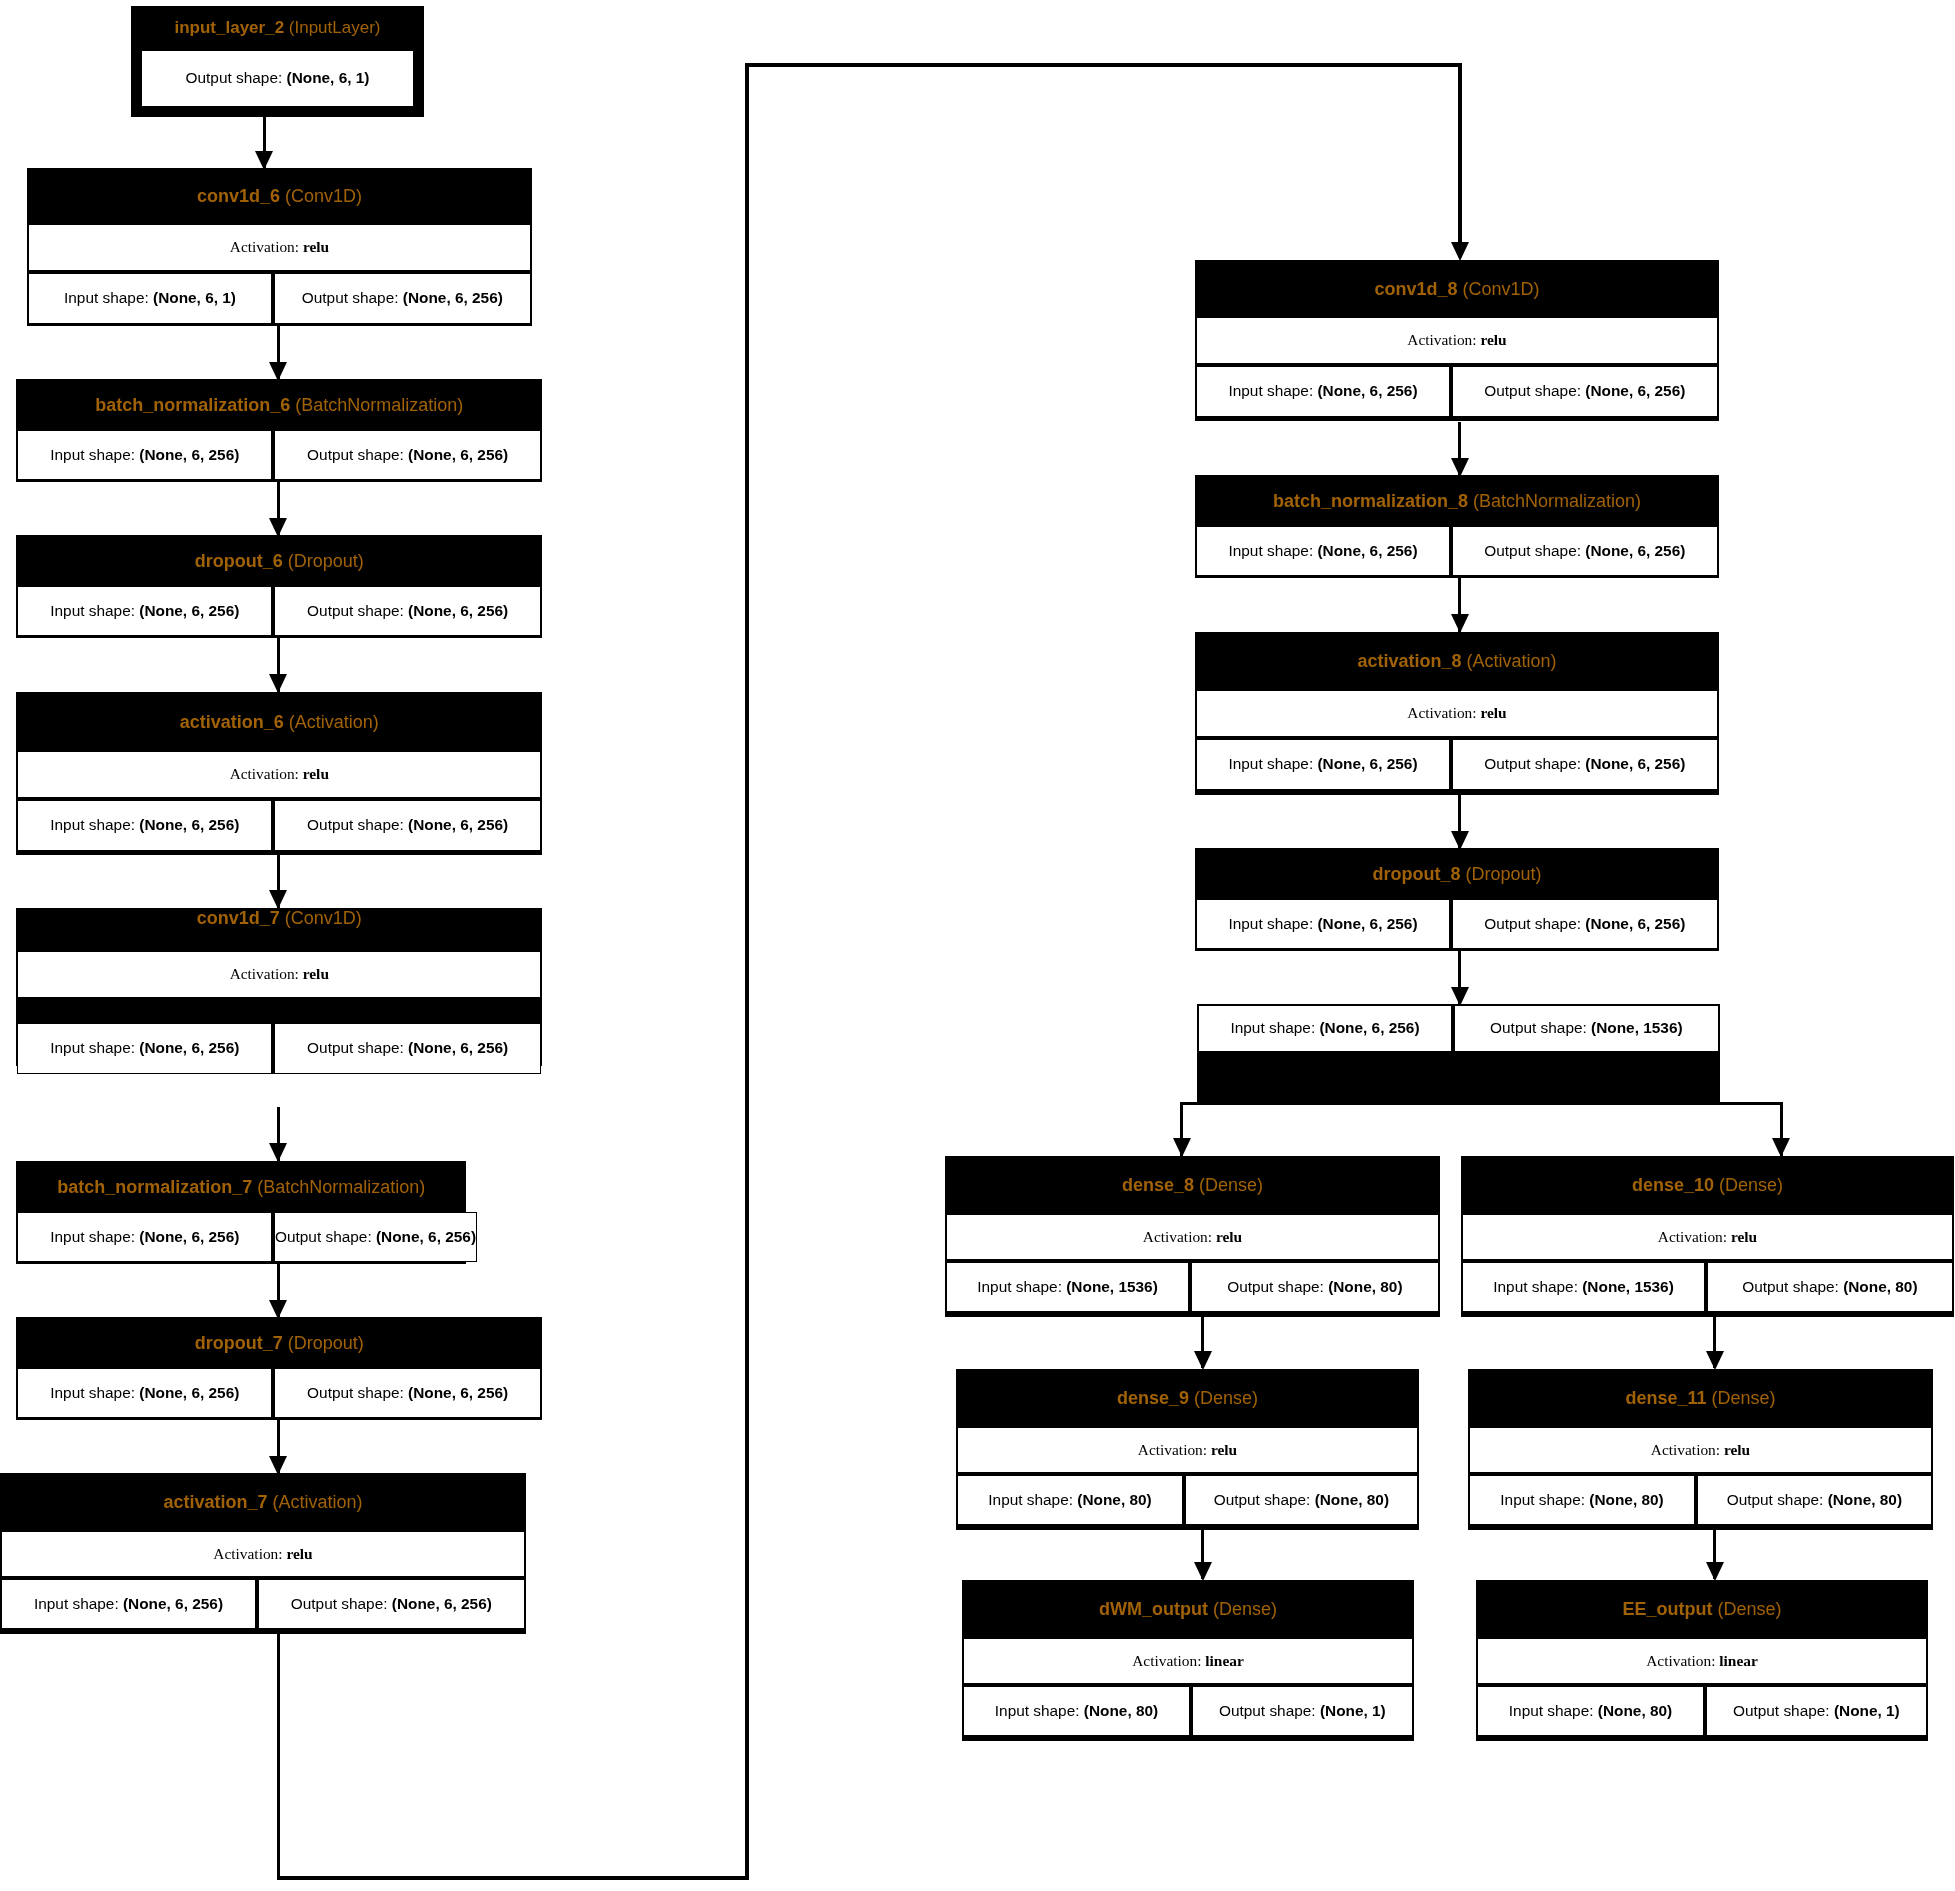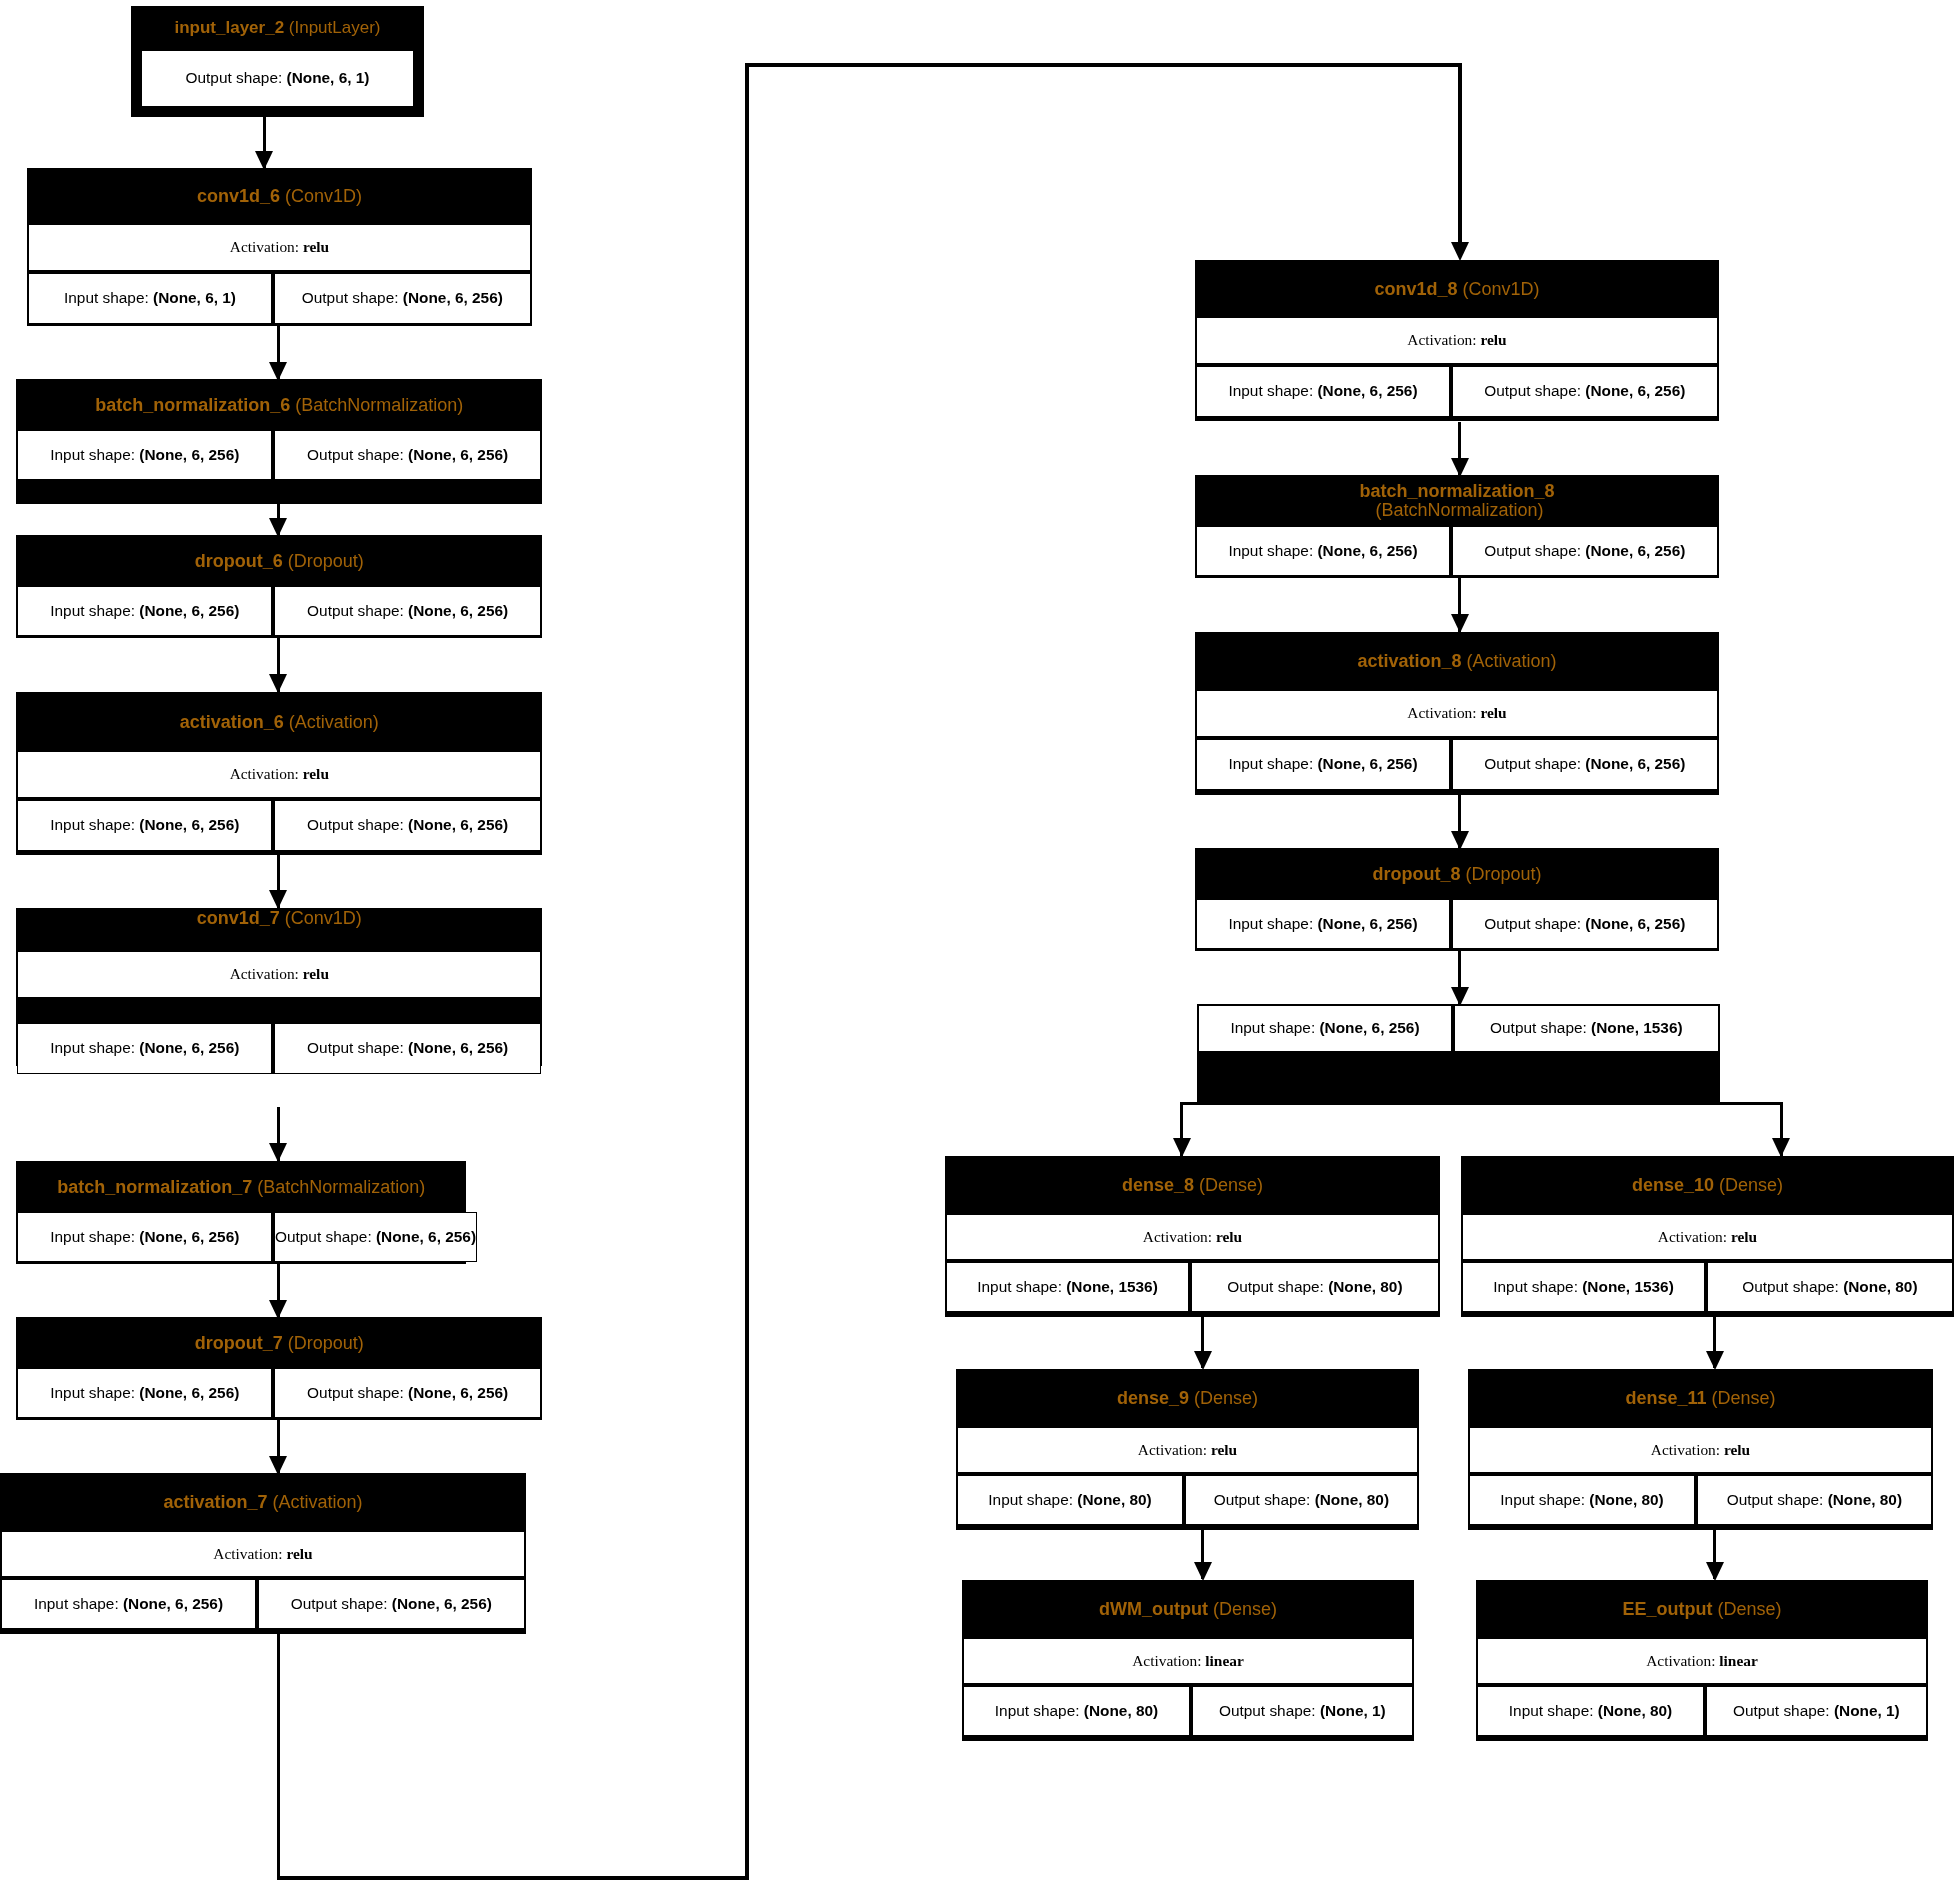--- a/index.html
+++ b/index.html
@@ -164,21 +164,21 @@
         <span class="lbl">Input shape:</span>
           <span class="val">(None, 6, 1)</span>
       </div>
       <div class="cell" style="font-size:15.4px;">
         <span class="lbl">Output shape:</span>
           <span class="val">(None, 6, 256)</span>
       </div>
     </div>
   </div>
 
-  <div class="node" style="left:16.3px;top:379px;width:526px;height:125px;">
+  <div class="node" style="left:16.3px;top:379px;width:526px;height:103px;">
     <div class="title" style="height:50px;font-size:18px;">
       <span class="nm">batch_normalization_6</span>
         <span class="ty">(BatchNormalization)</span>
     </div>
     <div class="row shaperow" style="height:50px;">
       <div class="cell" style="font-size:15.4px;flex:0 0 255px;">
         <span class="lbl">Input shape:</span>
           <span class="val">(None, 6, 256)</span>
       </div>
       <div class="cell" style="font-size:15.4px;">
@@ -325,21 +325,21 @@
           <span class="val">(None, 6, 256)</span>
       </div>
       <div class="cell" style="font-size:15.4px;">
         <span class="lbl">Output shape:</span>
           <span class="val">(None, 6, 256)</span>
       </div>
     </div>
   </div>
 
   <div class="node" style="left:1195px;top:475px;width:524px;height:103px;">
-    <div class="title" style="height:50px;font-size:18px;flex-direction:column;">
+    <div class="title" style="height:50px;font-size:18px;">
       <span class="nm">batch_normalization_8</span>
         <span class="ty">(BatchNormalization)</span>
     </div>
     <div class="row shaperow" style="height:50px;">
       <div class="cell" style="font-size:15.4px;flex:0 0 254px;">
         <span class="lbl">Input shape:</span>
           <span class="val">(None, 6, 256)</span>
       </div>
       <div class="cell" style="font-size:15.4px;">
         <span class="lbl">Output shape:</span>

